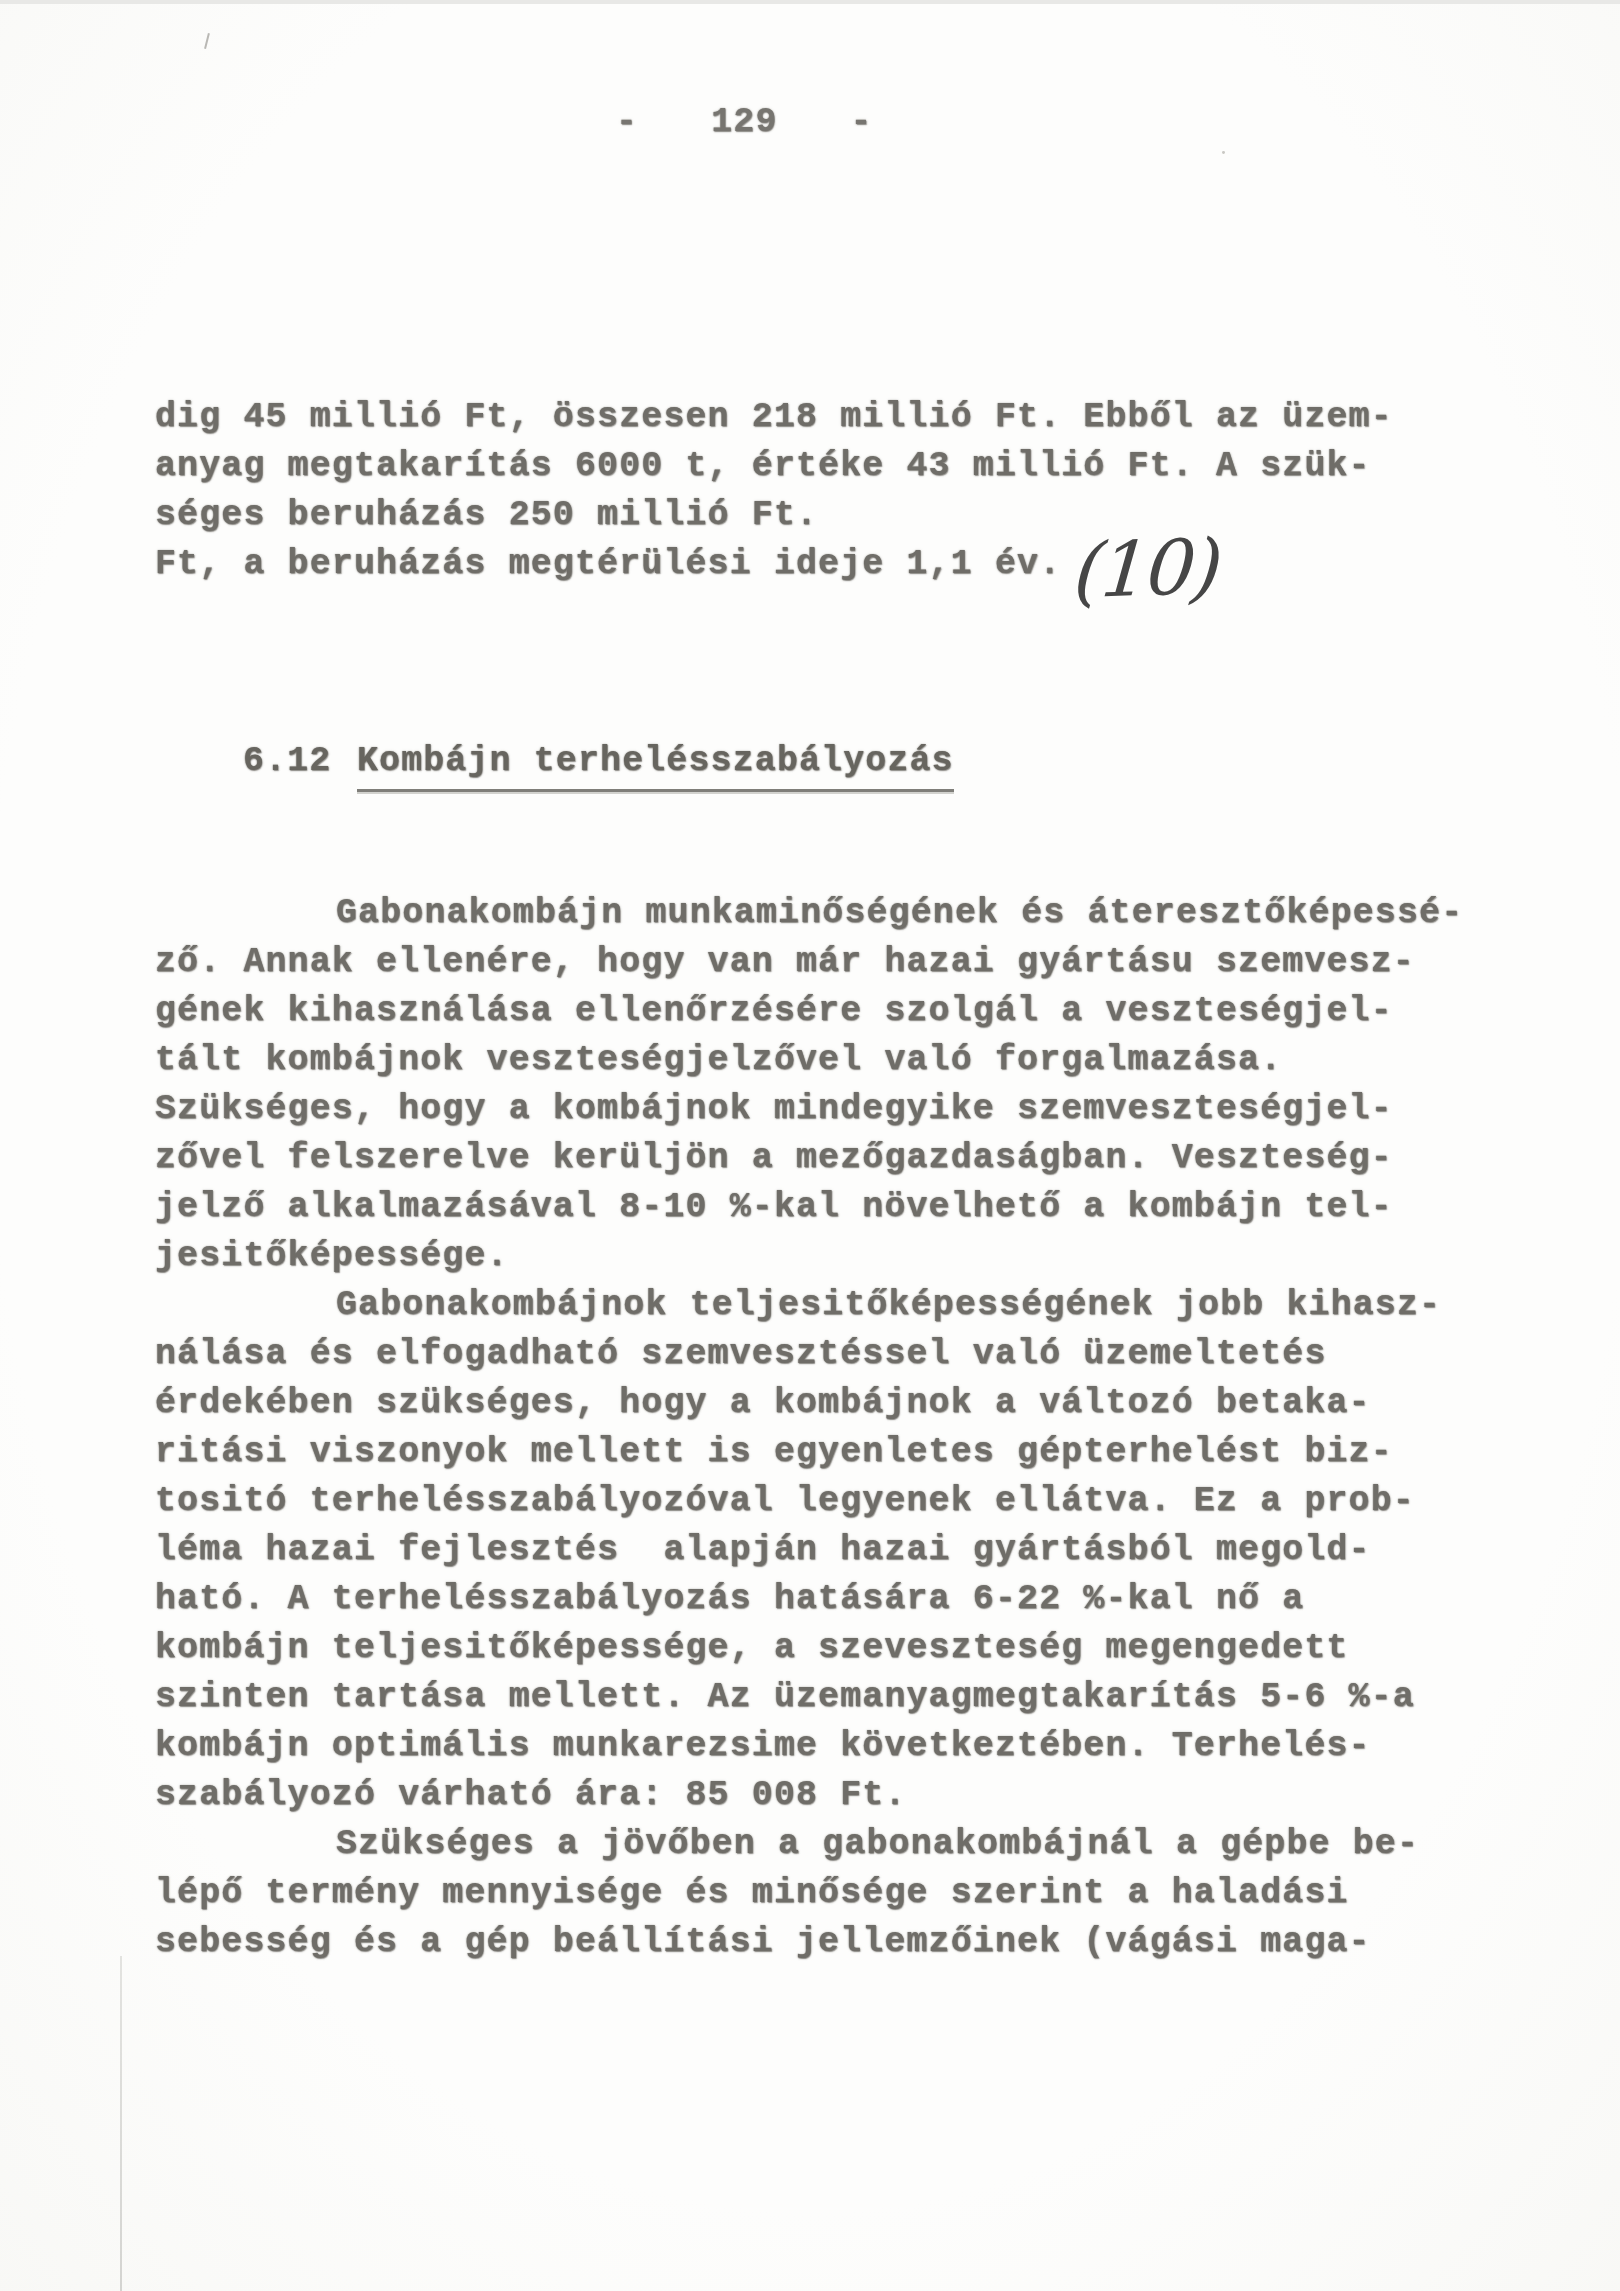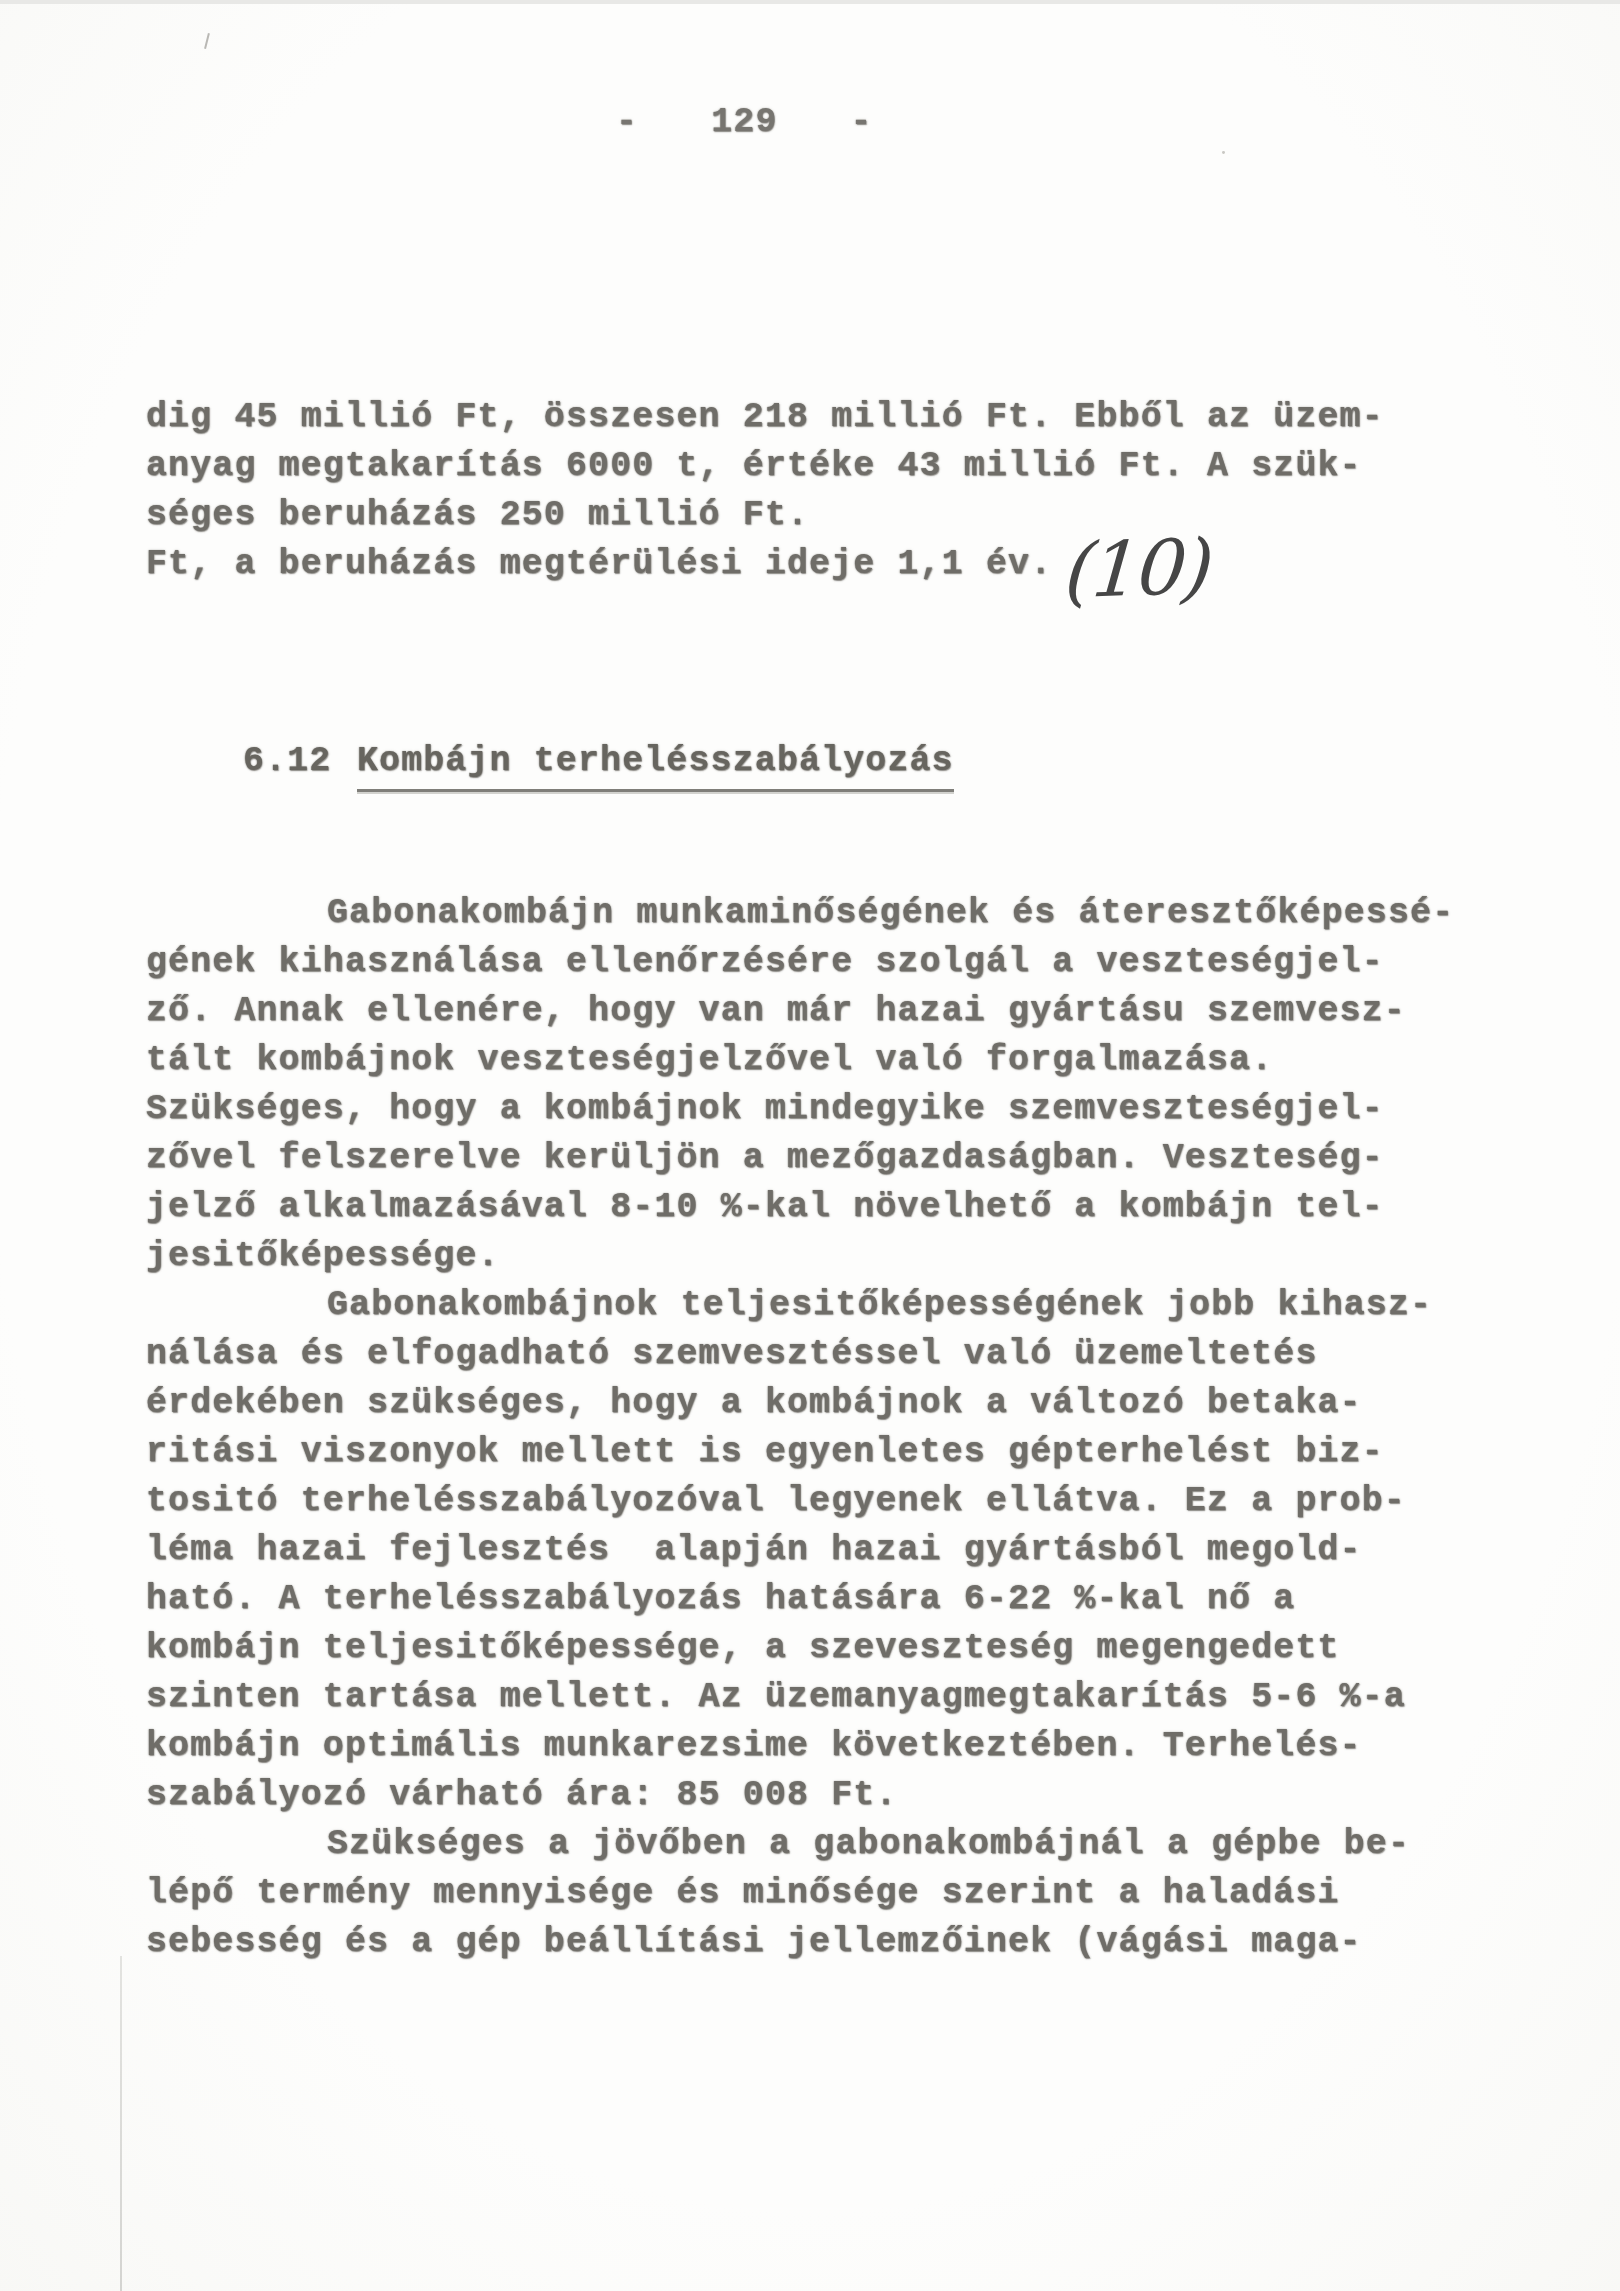--- a/index.html
+++ b/index.html
@@ -35,21 +35,21 @@
   .page-number {
     position: absolute;
     top: 94px;
     left: 616px;
     word-spacing: 51px;
     color: #777570;
   }
 
   .block {
     position: absolute;
-    left: 146px;
+    left: 155px;
     width: 1304px;
   }
   .block-intro { top: 389px; }
   .block-body  { top: 885px; }
 
   .line {
     height: 49px;
     white-space: pre;
   }
   .line.indent { padding-left: 181px; }
@@ -130,22 +130,22 @@
     <div class="line">séges beruházás 250 millió Ft.</div>
     <div class="line"><span>Ft, a beruházás megtérülési ideje 1,1 év.</span><span class="handwritten">(10)</span></div>
   </div>
 
   <div class="tw heading">
     <span class="sec-num">6.12</span><span class="sec-title">Kombájn terhelésszabályozás</span>
   </div>
 
   <div class="tw block block-body">
     <div class="line indent">Gabonakombájn munkaminőségének és áteresztőképessé-</div>
+    <div class="line">ző. Annak ellenére, hogy van már hazai gyártásu szemvesz-</div>
     <div class="line">gének kihasználása ellenőrzésére szolgál a veszteségjel-</div>
-    <div class="line">ző. Annak ellenére, hogy van már hazai gyártásu szemvesz-</div>
     <div class="line">tált kombájnok veszteségjelzővel való forgalmazása.</div>
     <div class="line">Szükséges, hogy a kombájnok mindegyike szemveszteségjel-</div>
     <div class="line">zővel felszerelve kerüljön a mezőgazdaságban. Veszteség-</div>
     <div class="line">jelző alkalmazásával 8-10 %-kal növelhető a kombájn tel-</div>
     <div class="line">jesitőképessége.</div>
     <div class="line indent">Gabonakombájnok teljesitőképességének jobb kihasz-</div>
     <div class="line">nálása és elfogadható szemvesztéssel való üzemeltetés</div>
     <div class="line">érdekében szükséges, hogy a kombájnok a változó betaka-</div>
     <div class="line">ritási viszonyok mellett is egyenletes gépterhelést biz-</div>
     <div class="line">tositó terhelésszabályozóval legyenek ellátva. Ez a prob-</div>

